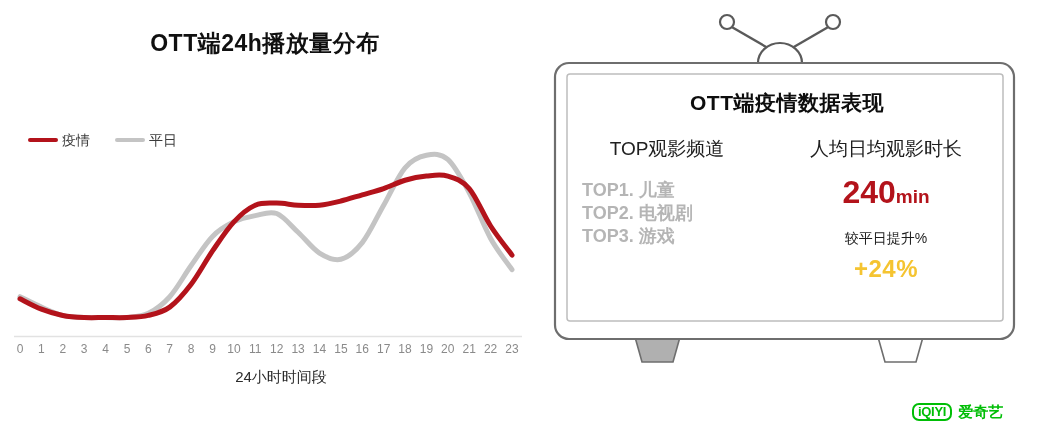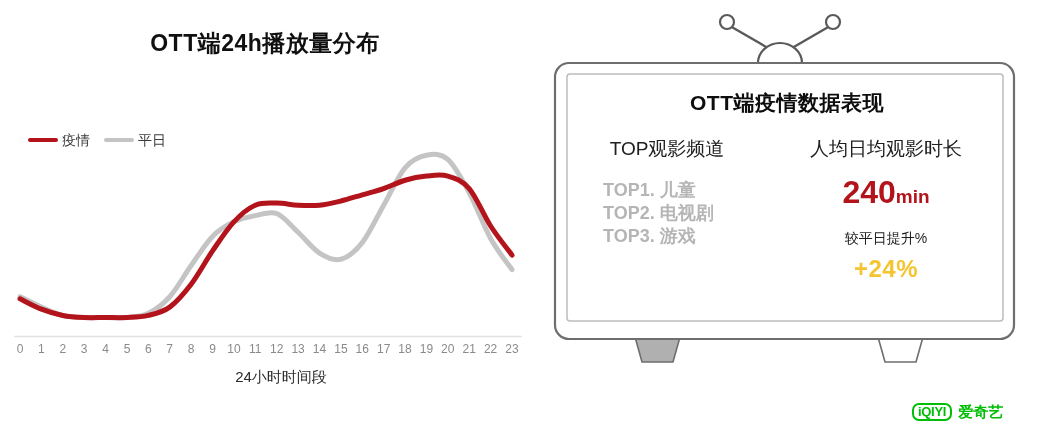--- a/index.html
+++ b/index.html
@@ -39,21 +39,21 @@
     font-weight: bold;
     letter-spacing: 0.5px;
     color: #101010;
   }
   #chart-legend {
     position: absolute;
     left: 28px;
     top: 133px;
     display: flex;
     align-items: center;
-    gap: 14px;
+    gap: 25px;
   }
   .legend-item {
     display: flex;
     align-items: center;
     gap: 4px;
   }
   .legend-swatch {
     display: block;
     width: 30px;
     height: 4px;
@@ -146,21 +146,20 @@
     left: 14px;
     top: 104px;
     width: 190px;
   }
   .channel-row {
     font-size: 18px;
     font-weight: bold;
     color: #b5b5b5;
     line-height: 23px;
     white-space: nowrap;
-    margin-left: 21px;
   }
   #duration-block {
     position: absolute;
     left: 198px;
     top: 100px;
     width: 240px;
     text-align: center;
   }
   #duration-value {
     font-size: 32px;

